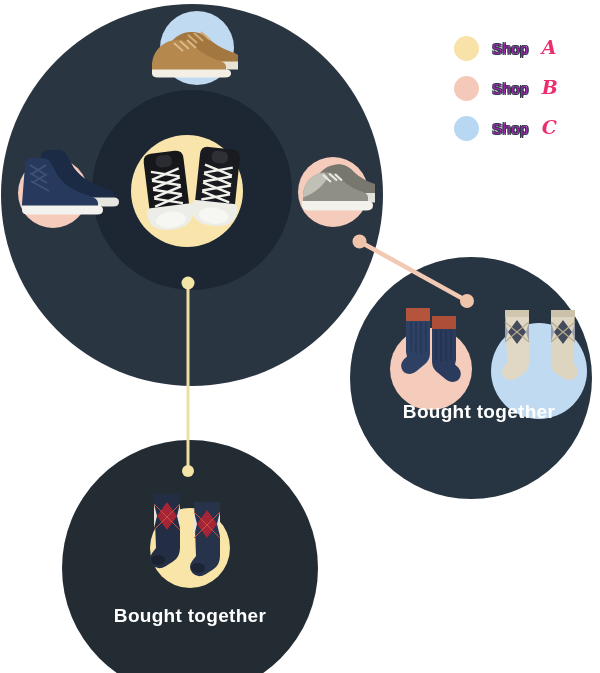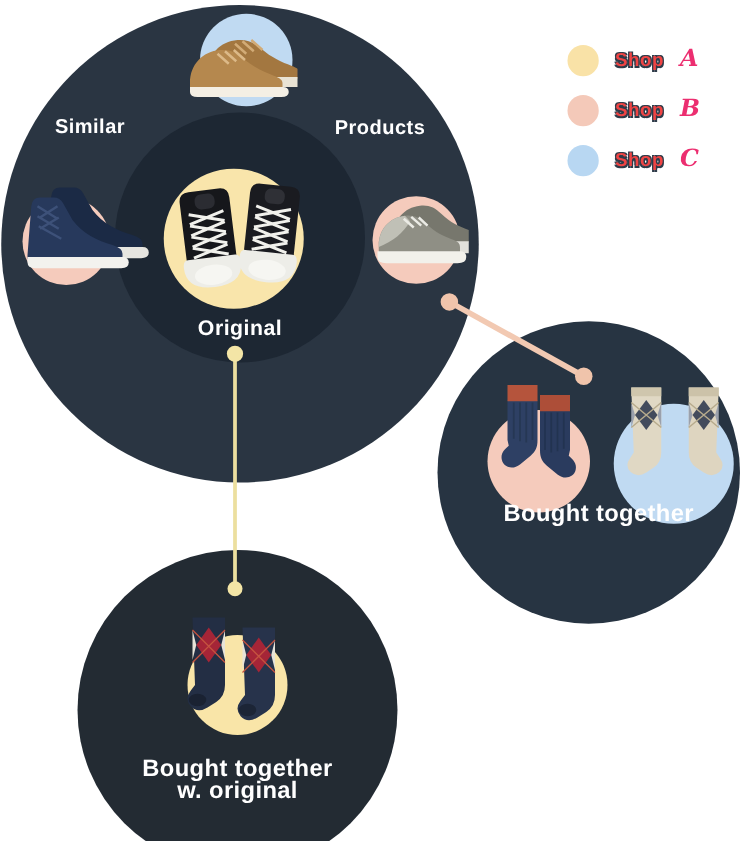--- a/index.html
+++ b/index.html
@@ -30,21 +30,21 @@
   .lbl-cluster{font-size:19px;line-height:17px;letter-spacing:.3px;}
   .lbl-related{left:371px;top:403px;width:216px;}
   .lbl-bottom{left:90px;top:607px;width:200px;}
 
   .img{position:absolute;}
 
   .legend{position:absolute;left:454px;top:36px;display:flex;flex-direction:column;gap:15px;}
   .legend-item{display:flex;align-items:center;gap:13px;height:25px;}
   .swatch{width:25px;height:25px;border-radius:50%;flex:0 0 auto;}
   .legend-label{
-    font-size:15px;font-weight:700;color:#ef4444;letter-spacing:.4px;
+    font-size:15px;font-weight:400;color:#a21caf;letter-spacing:.4px;
     text-shadow:-1px -1px 0 #2f3b49,1px -1px 0 #2f3b49,-1px 1px 0 #2f3b49,1px 1px 0 #2f3b49;
   }
   .legend-letter{
     font-family:"DejaVu Serif", serif;font-style:italic;font-weight:700;
     font-size:19px;color:#ec2e70;line-height:1;transform:translateY(-1px);
   }
   .connector-layer{position:absolute;left:0;top:0;pointer-events:none;}
 </style>
 </head>
 <body>
@@ -163,31 +163,27 @@
     <g transform="translate(40,8)">
       <path d="M8,4 H34 V58 Q34,67 27,71.5 L20,76 Q12,81 6.5,75 Q1.5,69 6.5,62.5 L10,58 Z" fill="#27334b"></path>
       <polygon points="21,12 31,26 21,40 11,26" fill="#a52537"></polygon>
       <polygon points="8,14 11,26 8,38" fill="#e7e3d8"></polygon>
       <polygon points="34,14 31,26 34,38" fill="#e7e3d8"></polygon>
       <path d="M8,14 L34,40 M34,14 L8,40" stroke="#c5533f" stroke-width="1"></path>
       <ellipse cx="12" cy="70" rx="7" ry="5" fill="#1c2536"></ellipse>
     </g>
   </svg>
 
-  <div class="lbl lbl-similar">Similar</div>
-  <div class="lbl lbl-products">Products</div>
-  <div class="lbl lbl-original">Original</div>
 
   <div class="lbl lbl-cluster lbl-related">
     <div>Bought together</div>
   </div>
 
   <div class="lbl lbl-cluster lbl-bottom">
     <div>Bought together</div>
-    <div>w. original</div>
   </div>
 
   <div class="legend">
     <div class="legend-item">
       <span class="swatch" style="background:#f9e2a7"></span>
       <span class="legend-label">Shop</span>
       <span class="legend-letter">A</span>
     </div>
     <div class="legend-item">
       <span class="swatch" style="background:#f4c9b9"></span>

